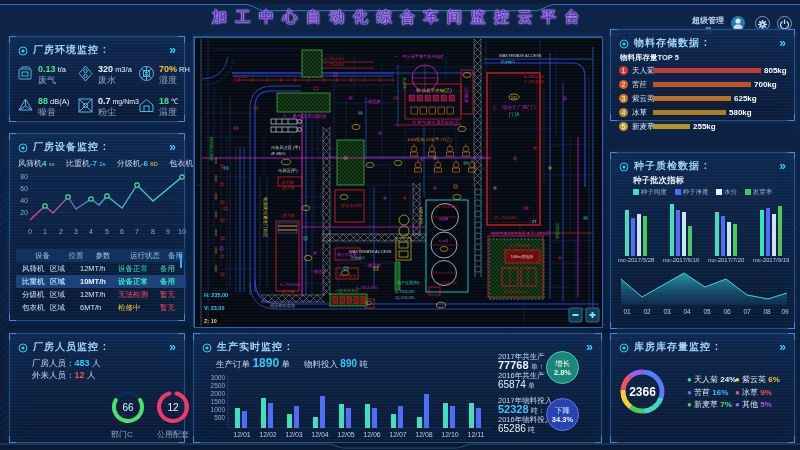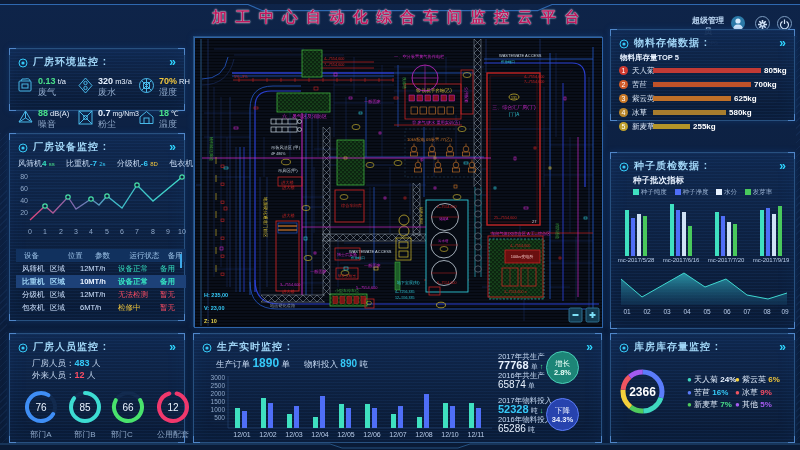--- a/index.html
+++ b/index.html
@@ -26,21 +26,21 @@
 <div class="hatch" style="left:0;top:133px;width:7px;height:310px"></div>
 
 <div class="hatch" style="left:796px;top:36px;width:4px;height:407px"></div>
 
 <svg style="position:absolute;left:0;top:0" width="800" height="34">
 <rect x="0" y="0" width="800" height="4" fill="#0c1c38"></rect>
 <path d="M0 4.5 L248 4.5 L262 10.5 L538 10.5 L552 4.5 L800 4.5" stroke="#2e68b0" stroke-width="1.2" fill="none"></path>
 <path d="M262 11.5 L538 11.5" stroke="#17335e" stroke-width="1" fill="none"></path>
 </svg>
 
-<div style="position:absolute;left:0;top:8px;width:800px;text-align:center;font-size:15px;font-weight:bold;color:#be185d;letter-spacing:8.5px;text-shadow:0 0 2px rgba(235,248,255,.95),0 0 1px rgba(235,248,255,.9)">加工中心自动化综合车间监控云平台</div>
+<div style="position:absolute;left:0;top:8px;width:800px;text-align:center;font-size:15px;font-weight:bold;color:#6d28d9;letter-spacing:8.5px;text-shadow:0 0 2px rgba(235,248,255,.95),0 0 1px rgba(235,248,255,.9)">加工中心自动化综合车间监控云平台</div>
 
 <div style="position:absolute;left:690px;top:14px;width:36px;text-align:center;line-height:8px"><span style="font-size:8px;font-weight:bold;color:#b9d4f0">超级管理员</span><br><span style="font-size:5px;color:#6e87a8">09PDPG</span></div>
 
 <div style="position:absolute;left:731px;top:16px;width:14px;height:14px;border-radius:50%;background:#2c7aa8;overflow:hidden">
 <svg width="14" height="14">
       <circle cx="7" cy="5" r="2.6" fill="#d8ecff"></circle>
       <path d="M2 14 Q2 8.5 7 8.5 Q12 8.5 12 14 Z" fill="#d8ecff"></path>
     </svg></div>
 
 <div style="position:absolute;left:755px;top:16px;width:15px;height:15px;border-radius:50%;border:1px solid #7d9cc0">
@@ -56,21 +56,21 @@
         <circle cx="6.5" cy="6.5" r="1.1" fill="#13284a"></circle>
       </g>
     </svg></div>
 
 <div style="position:absolute;left:777px;top:16px;width:15px;height:15px;border-radius:50%;border:1px solid #7d9cc0">
 <svg width="13" height="13" viewBox="0 0 13 13">
       <path d="M4.5 3.4 A4 4 0 1 0 8.5 3.4" fill="none" stroke="#d8e8fa" stroke-width="1.2"></path>
       <line x1="6.5" y1="1.5" x2="6.5" y2="6" stroke="#d8e8fa" stroke-width="1.2"></line>
     </svg></div>
 
-<div class="panel" id="envp" style="left:9px;top:48px;width:176px;height:63px">
+<div class="panel" id="envp" style="left:9px;top:36px;width:176px;height:86px">
 <div class="cor c1"></div>
     <div class="cor c2"></div>
     <div class="cor c3"></div>
     <div class="cor c4"></div>
 <div class="phead"><span class="ic"><svg width="10" height="10">
           <circle cx="5" cy="5" r="4" fill="none" stroke="#35c9f7"></circle>
           <circle cx="5" cy="5" r="1.6" fill="#35c9f7"></circle>
         </svg></span>厂房环境监控 :<span class="arr">»</span></div>
 
 <div style="position:absolute;left:7px;top:26px;width:55px">
@@ -185,21 +185,21 @@
         <circle cx="75" cy="31" r="2.2"></circle>
         <circle cx="91" cy="28" r="2.2"></circle>
         <circle cx="121" cy="17" r="2.2"></circle>
         <circle cx="166" cy="9" r="2.2"></circle>
 </g>
 </svg>
 
 <div style="position:absolute;left:6px;top:115px;width:170px;font-size:7.5px">
 
 <div style="height:13px;line-height:13px;background:#11315e;color:#9fc5ea;display:flex">
-<span style="width:56px;padding-left:8px">设备</span>
+<span style="width:56px;padding-left:19px">设备</span>
         <span style="width:30px">位置</span>
         <span style="width:38px">参数</span>
         <span style="width:42px">运行状态</span>
         <span style="width:20px">备用</span>
       </div>
 
 <div style="height:13px;line-height:13px;color:#cfe3ff;display:flex">
 <span style="width:34px;padding-left:6px">风筛机</span>
         <span style="width:30px">区域</span>
         <span style="width:38px">12MT/h</span>
@@ -242,37 +242,21 @@
     <div class="cor c4"></div>
 <div class="phead"><span class="ic"><svg width="10" height="10">
           <circle cx="5" cy="5" r="4" fill="none" stroke="#35c9f7"></circle>
           <circle cx="5" cy="5" r="1.6" fill="#35c9f7"></circle>
         </svg></span>厂房人员监控 :<span class="arr">»</span></div>
 
 <div style="position:absolute;left:22px;top:24px;font-size:8.5px;color:#c6d9f2">厂房人员：<b class="cyan" style="font-size:9px">483</b> 人</div>
 
 <div style="position:absolute;left:22px;top:36px;font-size:8.5px;color:#c6d9f2">外来人员：<b class="red" style="font-size:9px">12</b> 人</div>
 
-<div style="position:absolute;left:13px;top:56px;width:36px;text-align:center">
-<svg width="34" height="34">
-        <circle cx="17" cy="17" r="14" fill="none" stroke="#122a4e" stroke-width="4"></circle>
-        <circle cx="17" cy="17" r="14" fill="none" stroke="#3f8ef5" stroke-width="4" stroke-dasharray="66 22" stroke-linecap="round" transform="rotate(30 17 17)"></circle>
-        <text x="17" y="21" text-anchor="middle" font-size="10" fill="#eaf4ff">76</text>
-      </svg>
-<div class="sm" style="font-size:8px;margin-top:1px">部门A</div>
-</div>
-
-<div style="position:absolute;left:57px;top:56px;width:36px;text-align:center">
-<svg width="34" height="34">
-        <circle cx="17" cy="17" r="14" fill="none" stroke="#122a4e" stroke-width="4"></circle>
-        <circle cx="17" cy="17" r="14" fill="none" stroke="#3ddcd2" stroke-width="4" stroke-dasharray="75 13" stroke-linecap="round" transform="rotate(-90 17 17)"></circle>
-        <text x="17" y="21" text-anchor="middle" font-size="10" fill="#eaf4ff">85</text>
-      </svg>
-<div class="sm" style="font-size:8px;margin-top:1px">部门B</div>
-</div>
+
 
 <div style="position:absolute;left:101px;top:56px;width:36px;text-align:left">
 <svg width="34" height="34">
         <circle cx="17" cy="17" r="14" fill="none" stroke="#122a4e" stroke-width="4"></circle>
         <circle cx="17" cy="17" r="14" fill="none" stroke="#49e36c" stroke-width="4" stroke-dasharray="58 30" stroke-linecap="round" transform="rotate(-30 17 17)"></circle>
         <text x="17" y="21" text-anchor="middle" font-size="10" fill="#eaf4ff">66</text>
       </svg>
 <div class="sm" style="font-size:8px;margin-top:1px">部门C</div>
 </div>
 

